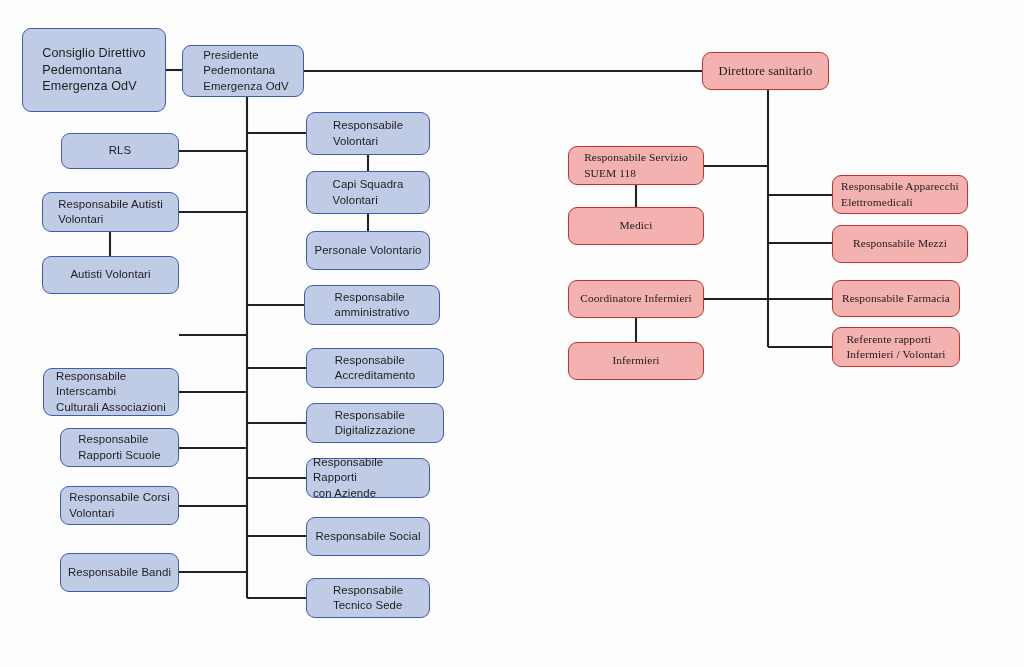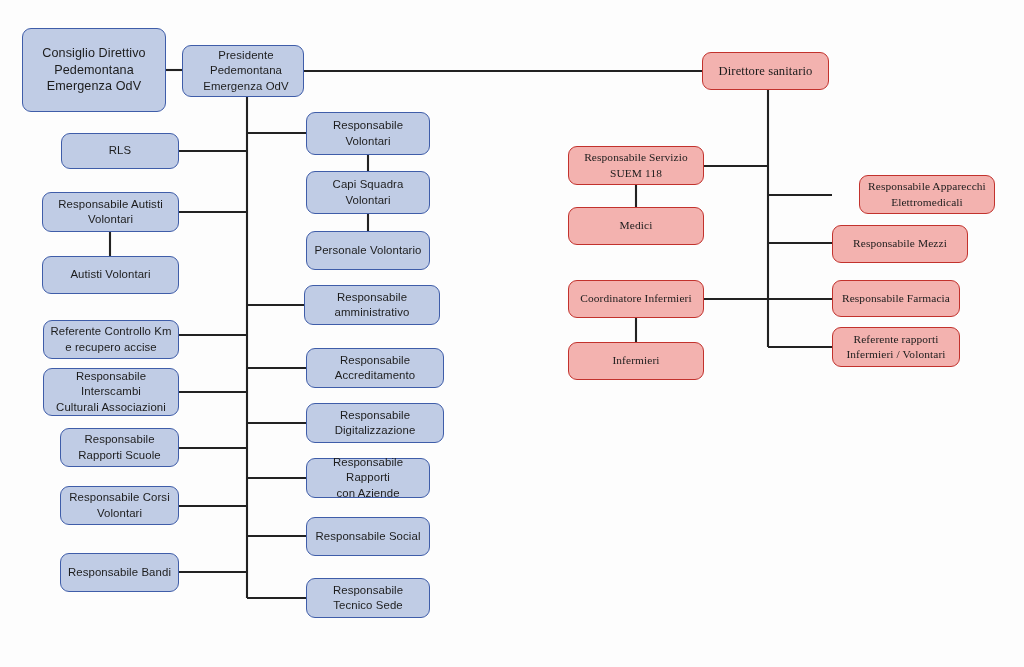--- a/index.html
+++ b/index.html
@@ -8,21 +8,20 @@
     background:#fdfdfd;
     font-family:"Liberation Sans", sans-serif;
     overflow:hidden;
   }
   #chart-root{position:relative;width:1024px;height:667px;}
   #edge-layer{position:absolute;left:0;top:0;width:1024px;height:667px;pointer-events:none;}
   .node{
     position:absolute;
     box-sizing:border-box;
     display:flex;align-items:center;justify-content:center;
-    text-align:center;
     border-radius:9px;
     font-size:11.4px;
     line-height:1.32;
     color:#1c1c1c;
     letter-spacing:.1px;
     padding:2px 6px;
     white-space:pre-line;
   }
   .node.blue{ background:#c0cce5; border:1.8px solid #3f5da9; }
   .node.red { background:#f3b2af; border:1.8px solid #c2322d;font-family:Liberation Serif, serif; }
@@ -66,22 +65,20 @@
 <div class="node blue big" style="left: 22px; top: 28px; width: 144px; height: 84px; background: rgb(192, 204, 229); border-color: rgb(63, 93, 169);">Consiglio Direttivo
 Pedemontana
 Emergenza OdV</div>
     <div class="node blue" style="left: 182px; top: 45px; width: 122px; height: 52px; background: rgb(192, 204, 229); border-color: rgb(63, 93, 169); padding-left: 12px;">Presidente
 Pedemontana
 Emergenza OdV</div>
     <div class="node blue" style="left: 61px; top: 133px; width: 118px; height: 36px; background: rgb(192, 204, 229); border-color: rgb(63, 93, 169);">RLS</div>
     <div class="node blue" style="left: 42px; top: 192px; width: 137px; height: 40px; background: rgb(192, 204, 229); border-color: rgb(63, 93, 169);">Responsabile Autisti
 Volontari</div>
     <div class="node blue" style="left: 42px; top: 256px; width: 137px; height: 38px; background: rgb(192, 204, 229); border-color: rgb(63, 93, 169);">Autisti Volontari</div>
-    <div class="node blue" style="left: 43px; top: 320px; width: 136px; height: 39px; background: rgb(192, 204, 229); border-color: rgb(63, 93, 169);">Referente Controllo Km
-e recupero accise</div>
     <div class="node blue" style="left: 43px; top: 368px; width: 136px; height: 48px; background: rgb(192, 204, 229); border-color: rgb(63, 93, 169);">Responsabile
 Interscambi
 Culturali Associazioni</div>
     <div class="node blue" style="left: 60px; top: 428px; width: 119px; height: 39px; background: rgb(192, 204, 229); border-color: rgb(63, 93, 169);">Responsabile
 Rapporti Scuole</div>
     <div class="node blue" style="left: 60px; top: 486px; width: 119px; height: 39px; background: rgb(192, 204, 229); border-color: rgb(63, 93, 169);">Responsabile Corsi
 Volontari</div>
     <div class="node blue" style="left: 60px; top: 553px; width: 119px; height: 39px; background: rgb(192, 204, 229); border-color: rgb(63, 93, 169);">Responsabile Bandi</div>
     <div class="node blue" style="left: 306px; top: 112px; width: 124px; height: 43px; background: rgb(192, 204, 229); border-color: rgb(63, 93, 169);">Responsabile
 Volontari</div>
@@ -98,19 +95,19 @@
 con Aziende</div>
     <div class="node blue" style="left: 306px; top: 517px; width: 124px; height: 39px; background: rgb(192, 204, 229); border-color: rgb(63, 93, 169);">Responsabile Social</div>
     <div class="node blue" style="left: 306px; top: 578px; width: 124px; height: 40px; background: rgb(192, 204, 229); border-color: rgb(63, 93, 169);">Responsabile
 Tecnico Sede</div>
     <div class="node red big" style="left: 702px; top: 52px; width: 127px; height: 38px; background: rgb(243, 178, 175); border-color: rgb(194, 50, 45);">Direttore sanitario</div>
     <div class="node red" style="left: 568px; top: 146px; width: 136px; height: 39px; background: rgb(243, 178, 175); border-color: rgb(194, 50, 45);">Responsabile Servizio
 SUEM 118</div>
     <div class="node red" style="left: 568px; top: 207px; width: 136px; height: 38px; background: rgb(243, 178, 175); border-color: rgb(194, 50, 45);">Medici</div>
     <div class="node red" style="left: 568px; top: 280px; width: 136px; height: 38px; background: rgb(243, 178, 175); border-color: rgb(194, 50, 45);">Coordinatore Infermieri</div>
     <div class="node red" style="left: 568px; top: 342px; width: 136px; height: 38px; background: rgb(243, 178, 175); border-color: rgb(194, 50, 45);">Infermieri</div>
-    <div class="node red" style="left: 832px; top: 175px; width: 136px; height: 39px; background: rgb(243, 178, 175); border-color: rgb(194, 50, 45); margin-left: 27px;">Responsabile Apparecchi
+    <div class="node red" style="left: 832px; top: 175px; width: 136px; height: 39px; background: rgb(243, 178, 175); border-color: rgb(194, 50, 45);">Responsabile Apparecchi
 Elettromedicali</div>
     <div class="node red" style="left: 832px; top: 225px; width: 136px; height: 38px; background: rgb(243, 178, 175); border-color: rgb(194, 50, 45);">Responsabile Mezzi</div>
     <div class="node red" style="left: 832px; top: 280px; width: 128px; height: 37px; background: rgb(243, 178, 175); border-color: rgb(194, 50, 45);">Responsabile Farmacia</div>
     <div class="node red" style="left: 832px; top: 327px; width: 128px; height: 40px; background: rgb(243, 178, 175); border-color: rgb(194, 50, 45);">Referente rapporti
 Infermieri / Volontari</div>
   </div>
 
 </body></html>

